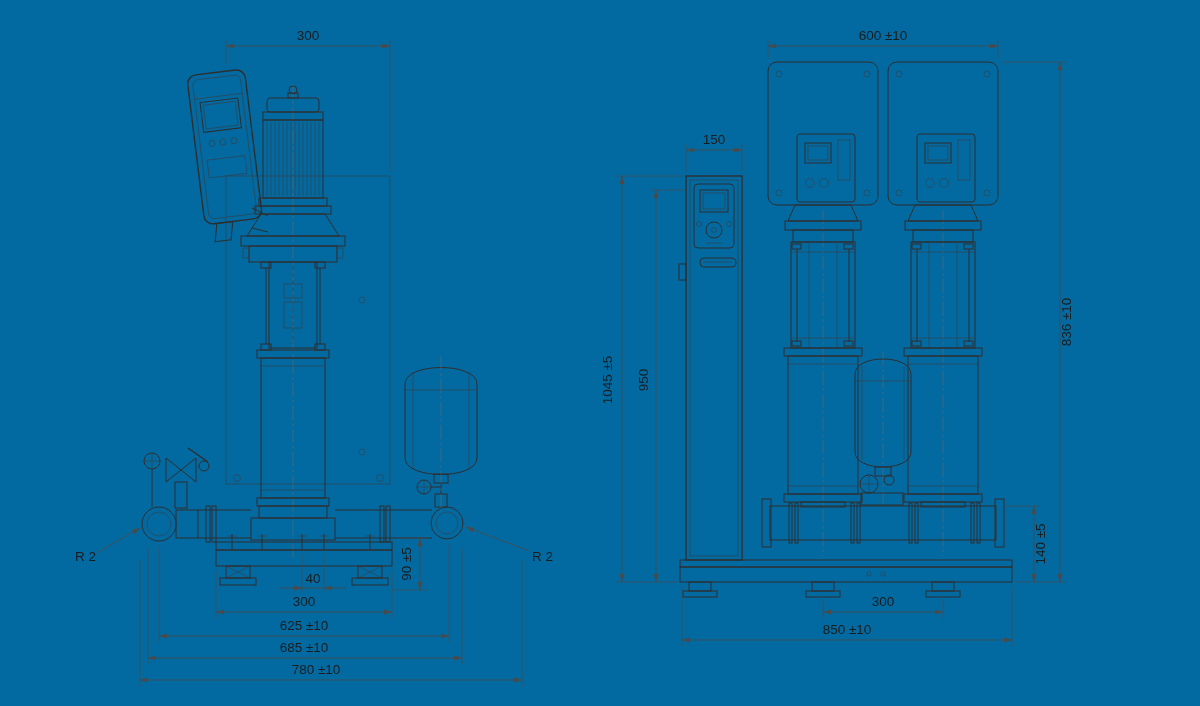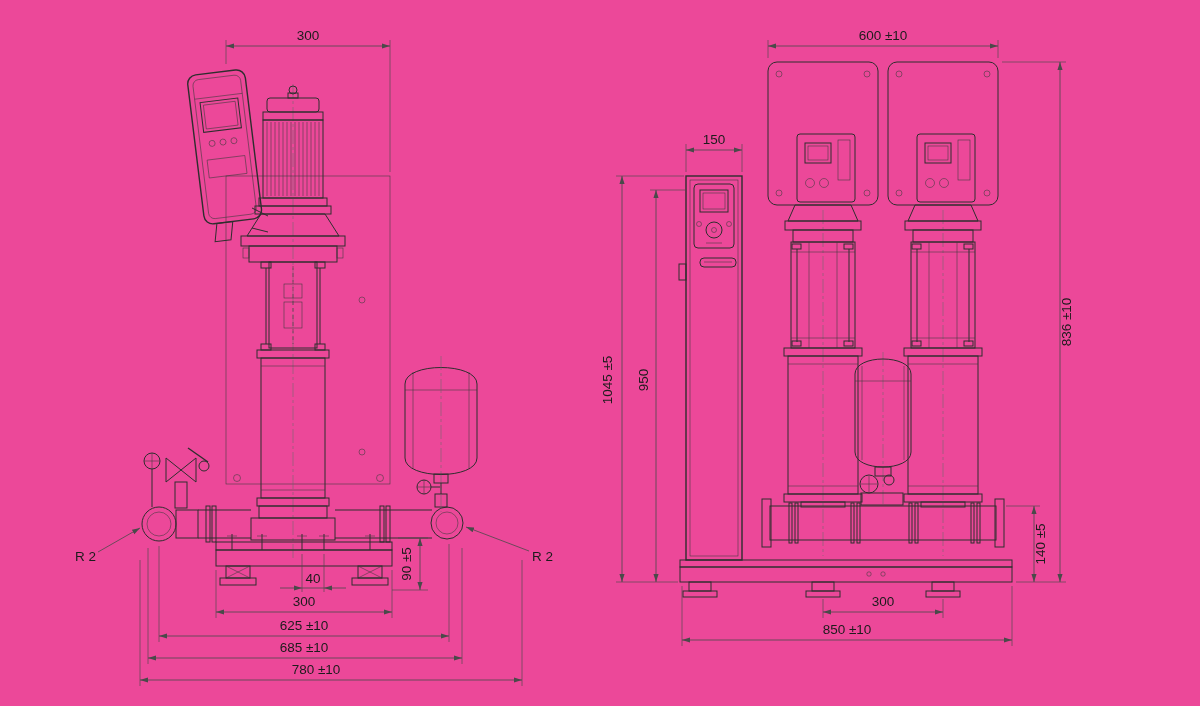--- a/index.html
+++ b/index.html
@@ -1,16 +1,16 @@
 <!DOCTYPE html>
 <html><head>
 <meta charset="utf-8">
 <style>
   html,body{margin:0;padding:0;background:#ffffff;}
-  .stage{width:1200px;height:706px;position:relative;background:#ec4899;overflow:hidden;}
+  .stage{width:1200px;height:706px;position:relative;background:#0369a1;overflow:hidden;}
   svg{display:block;}
   svg text{font-family:"Liberation Sans",sans-serif;font-size:13.5px;fill:#1c1c1c;}
   .o  {fill:none;stroke:#2e2e2e;stroke-width:1;}
   .o2 {fill:none;stroke:#2e2e2e;stroke-width:1.4;}
   .th {fill:none;stroke:#3a3a3a;stroke-width:0.55;}
   .dim{fill:none;stroke:#4a4a4a;stroke-width:0.8;}
   .ext{fill:none;stroke:#4a4a4a;stroke-width:0.65;}
   .cl {fill:none;stroke:#6a6a6a;stroke-width:0.55;stroke-dasharray:14 3 3 3;}
 </style>
 </head>

